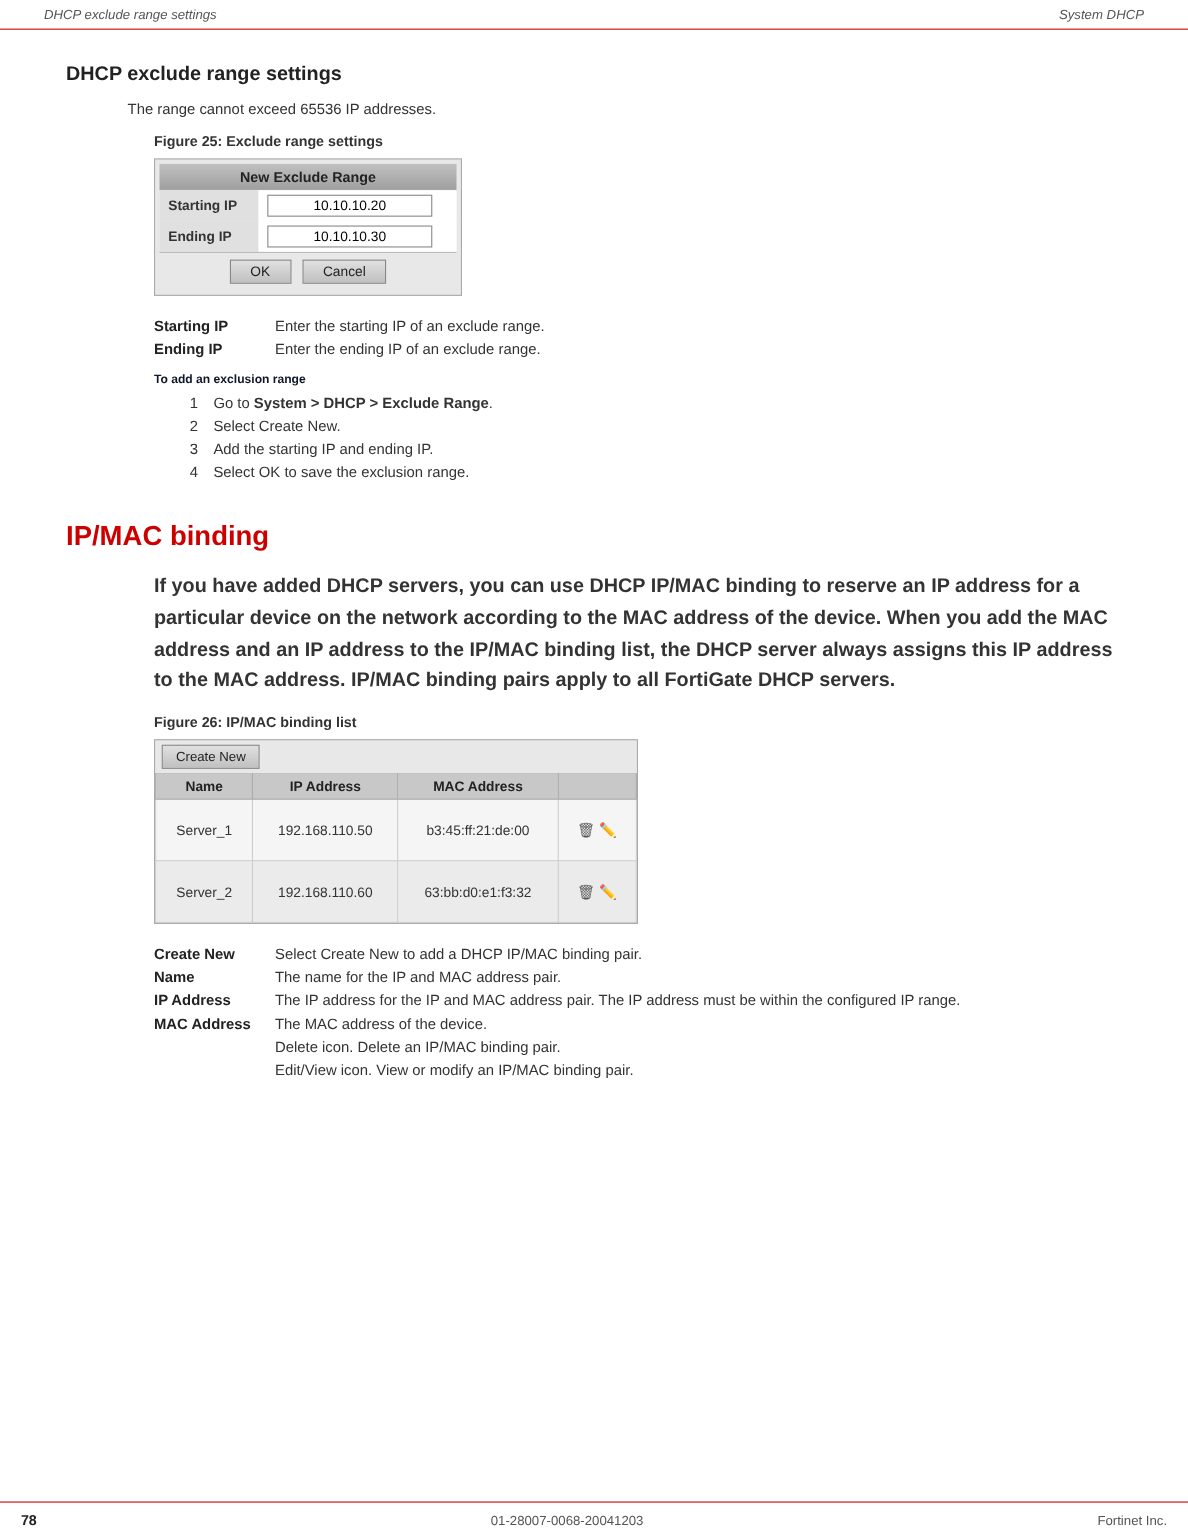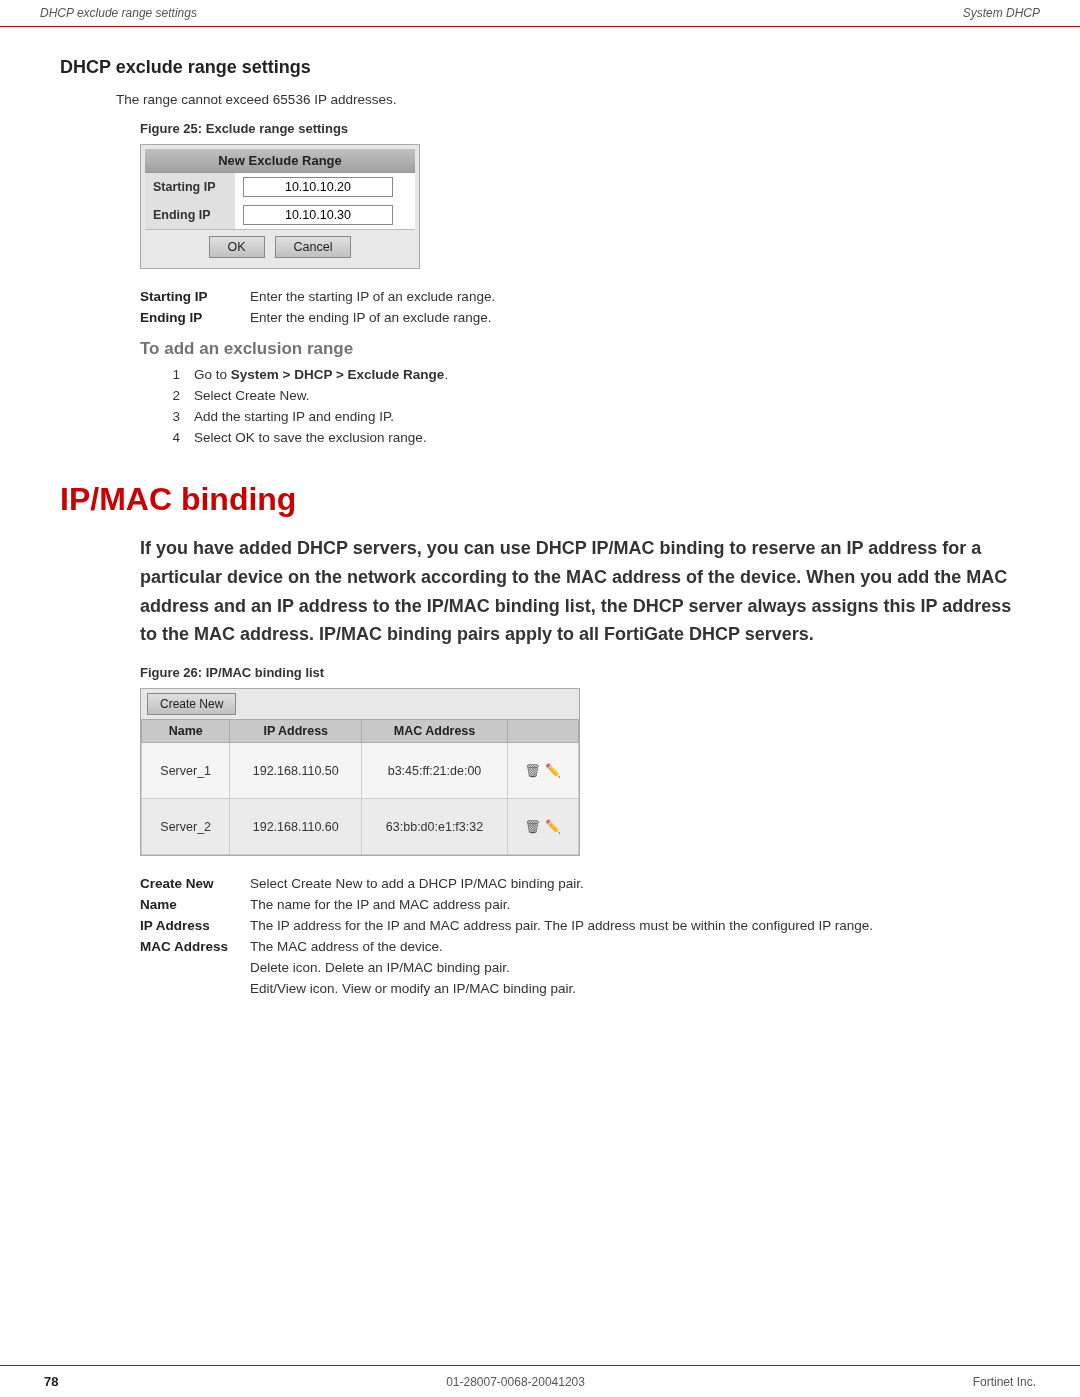--- a/index.html
+++ b/index.html
@@ -33,21 +33,21 @@
     
     .section-title {
       font-size: 18px;
       font-weight: bold;
       color: #222;
       margin-bottom: 14px;
       border-bottom: none;
     }
 
     .section-title-ipmac {
-      font-size: 32px;
+      font-size: 25px;
       font-weight: bold;
       color: #c00;
       margin-top: 36px;
       margin-bottom: 16px;
     }
 
     .body-text {
       font-size: 13.5px;
       color: #333;
       margin-bottom: 14px;
@@ -153,23 +153,23 @@
       color: #222;
     }
 
     .desc-def {
       color: #333;
       flex: 1;
     }
 
     
     .procedure-title {
-      font-size: 17px;
-      font-weight: bold;
-      color: #737373;
+      font-size: 11px;
+      font-weight: bold;
+      color: #0f172a;
       margin-left: 80px;
       margin-bottom: 8px;
       margin-top: 10px;
     }
 
     .numbered-list {
       margin-left: 100px;
       font-size: 13.5px;
       color: #333;
       list-style: none;
@@ -251,21 +251,21 @@
 
     
     .footer-bar {
       position: absolute;
       bottom: 0;
       left: 0;
       right: 0;
       display: flex;
       justify-content: space-between;
       align-items: center;
-      padding: 8px 44px;
+      padding: 8px 19px;
       border-top: 1px solid #c00;
       font-size: 12px;
       color: #555;
     }
 
     .footer-page-num {
       font-weight: bold;
       color: #222;
       font-size: 13px;
     }

